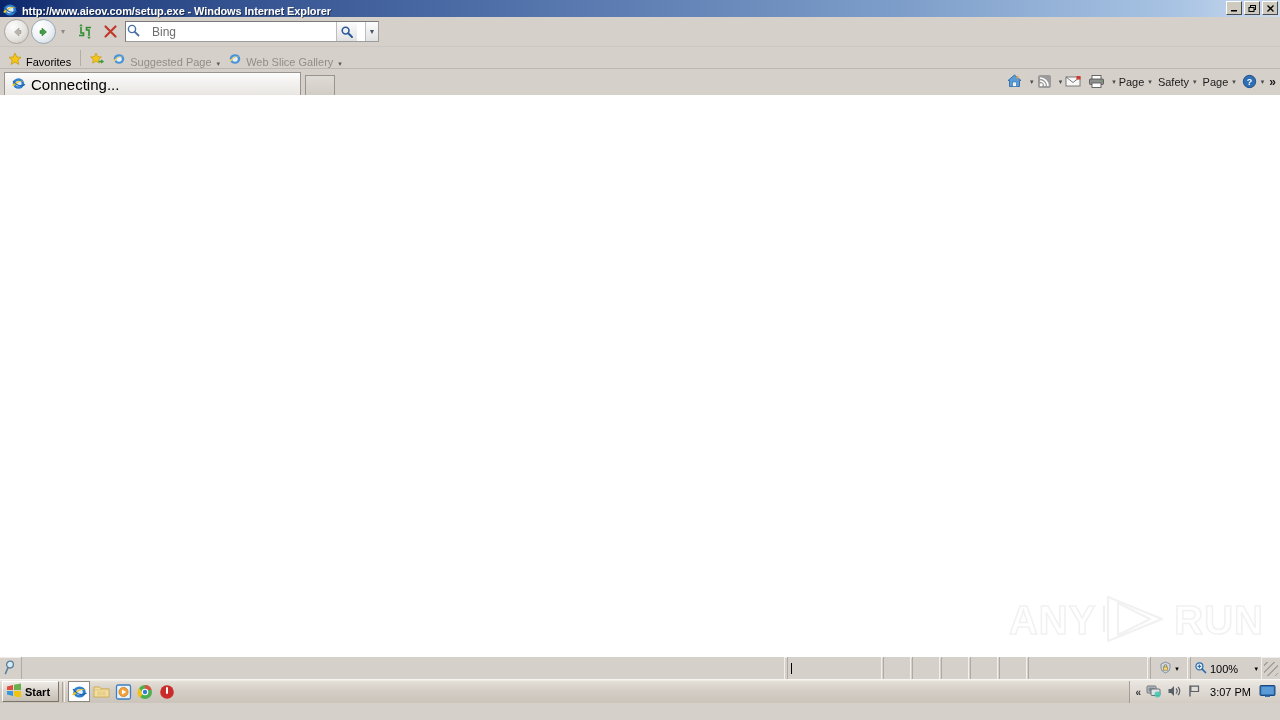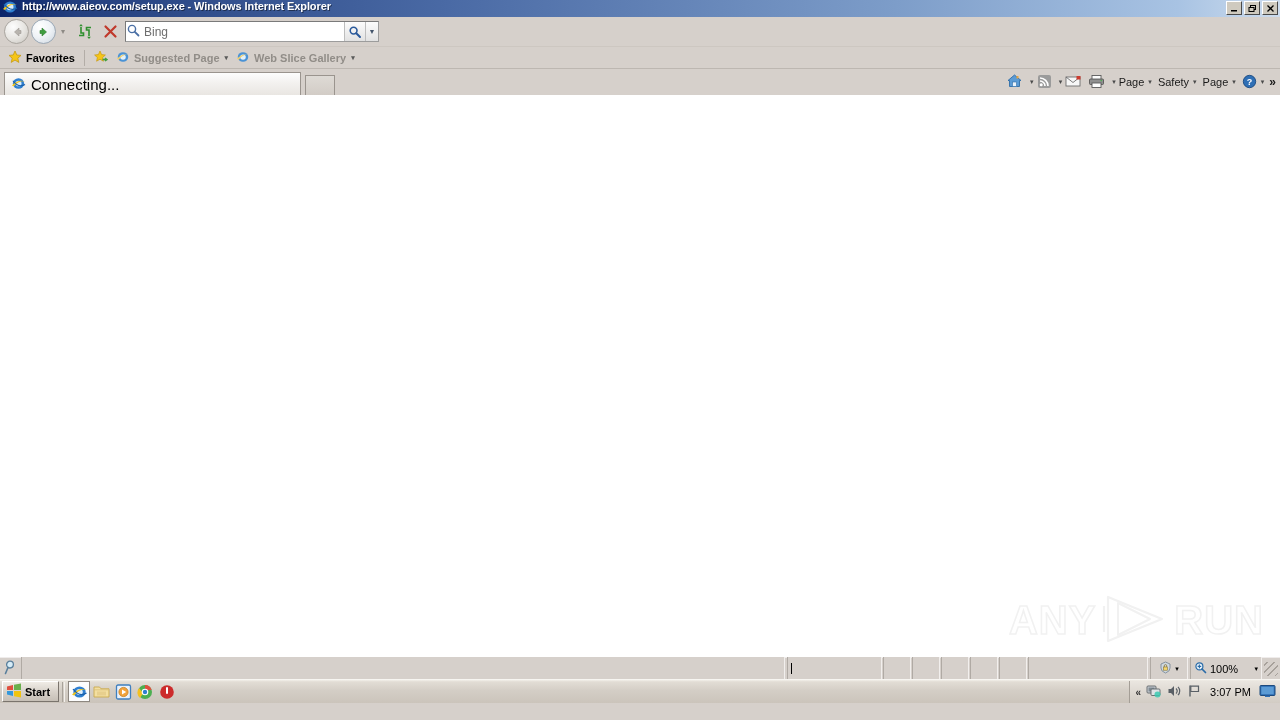--- a/index.html
+++ b/index.html
@@ -9,21 +9,21 @@
     overflow: hidden;
     font-family: "Liberation Sans", sans-serif;
     font-size: 11px;
     background: #d6d0cb;
   }
 
   
   .titlebar {
     height: 17px;
     background: linear-gradient(to right, #0a246a 0%, #24407f 6%, #4a6aa5 35%, #7d9dc9 70%, #a8c3e3 92%, #cddcee 100%);
-    display: flex; align-items: flex-start;
+    display: flex; align-items: flex-end;
     position: relative;
   }
   .titlebar-icon { width: 16px; height: 14px; margin-left: 2px; position: relative; }
   .title-text {
     color: #fff; font-weight: bold; font-size: 11px;
     margin-left: 4px; white-space: nowrap;
     text-shadow: 1px 1px 0 rgba(0,0,0,0.45);
     letter-spacing: -0.1px;
   }
   .win-btns { position: absolute; right: 2px; top: 1px; display: flex; gap: 2px; }
@@ -82,21 +82,21 @@
   }
   .tb-icon-btn {
     width: 22px; height: 22px; margin-left: 3px;
     display: flex; align-items: center; justify-content: center;
     flex: none;
   }
   .search-box {
     width: 254px; height: 21px; background: #fff;
     border: 1px solid #9c9c9c;
     border-top-color: #7a7a7a; border-left-color: #7a7a7a;
-    display: flex; align-items: center; margin-left: 4px; flex: none;
+    display: flex; align-items: center; margin-left: 4px; flex: none; gap: 8px;
   }
   .search-ph { font-size: 12px; color: #6e6e6e; margin-left: 3px; }
   .search-go {
     width: 21px; height: 19px;
     background: linear-gradient(to bottom, #fcfcfc, #e2e2e2);
     border-left: 1px solid #bdbdbd;
     display: flex; align-items: center; justify-content: center;
     margin-left: auto;
   }
   .search-go-drop {
@@ -106,21 +106,21 @@
     display: flex; align-items: center; justify-content: center;
     font-size: 7px; color: #44556b;
   }
 
   
   .favbar {
     height: 22px; background: #d6d0cb;
     display: flex; align-items: center; padding: 0 4px;
     border-bottom: 1px solid #bdb7b1;
   }
-  .fav-item { display: flex; align-items: center; height: 20px; padding: 0 4px; font-weight: bold; }
+  .fav-item { display: flex; align-items: flex-end; height: 20px; padding: 0 4px; }
   .fav-label { font-size: 11px; color: #000; margin-left: 4px; }
   .fav-label.dim { color: #918d88; }
   .fav-sep { width: 1px; height: 16px; background: #b3ada7; margin: 0 5px; }
   .fav-chev { font-size: 7px; color: #5a5a5a; margin-left: 5px; }
 
   
   .tabrow {
     height: 26px; background: #d6d0cb;
     display: flex; align-items: flex-end;
     position: relative; padding-left: 4px;

